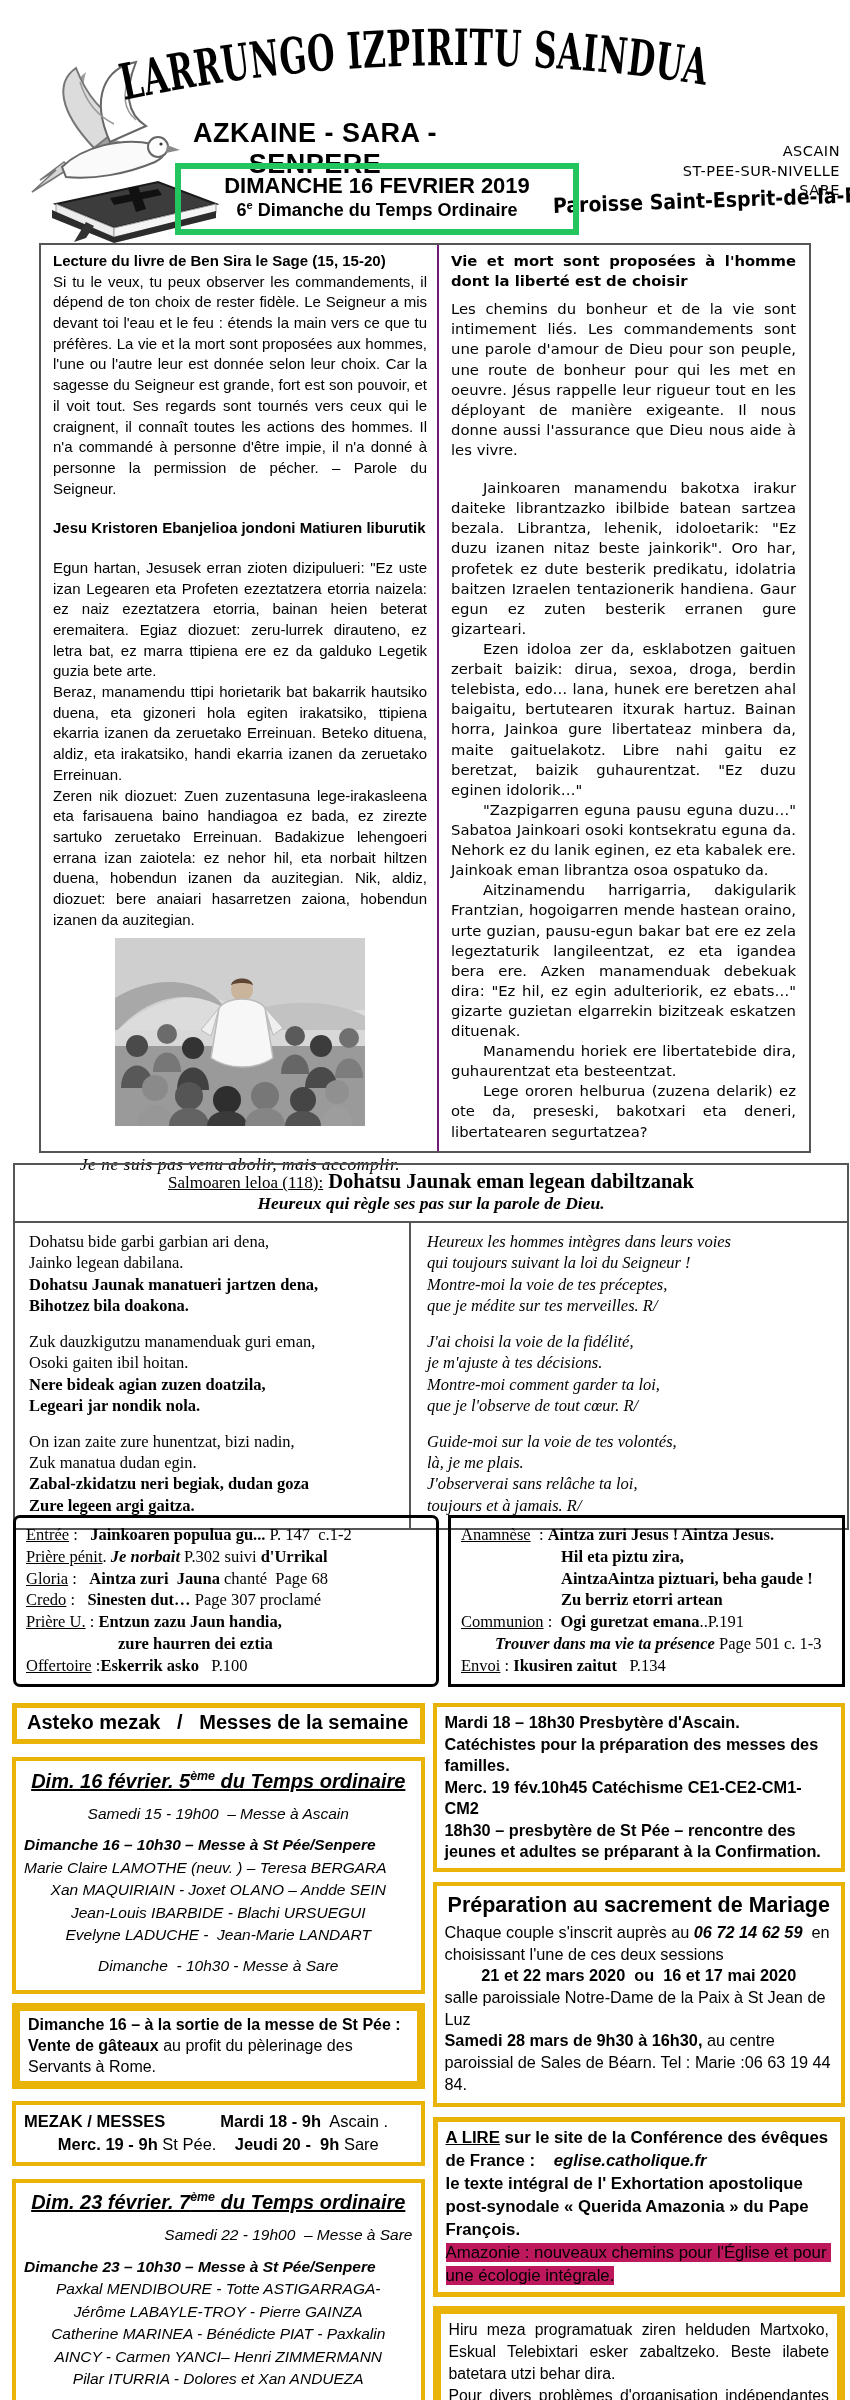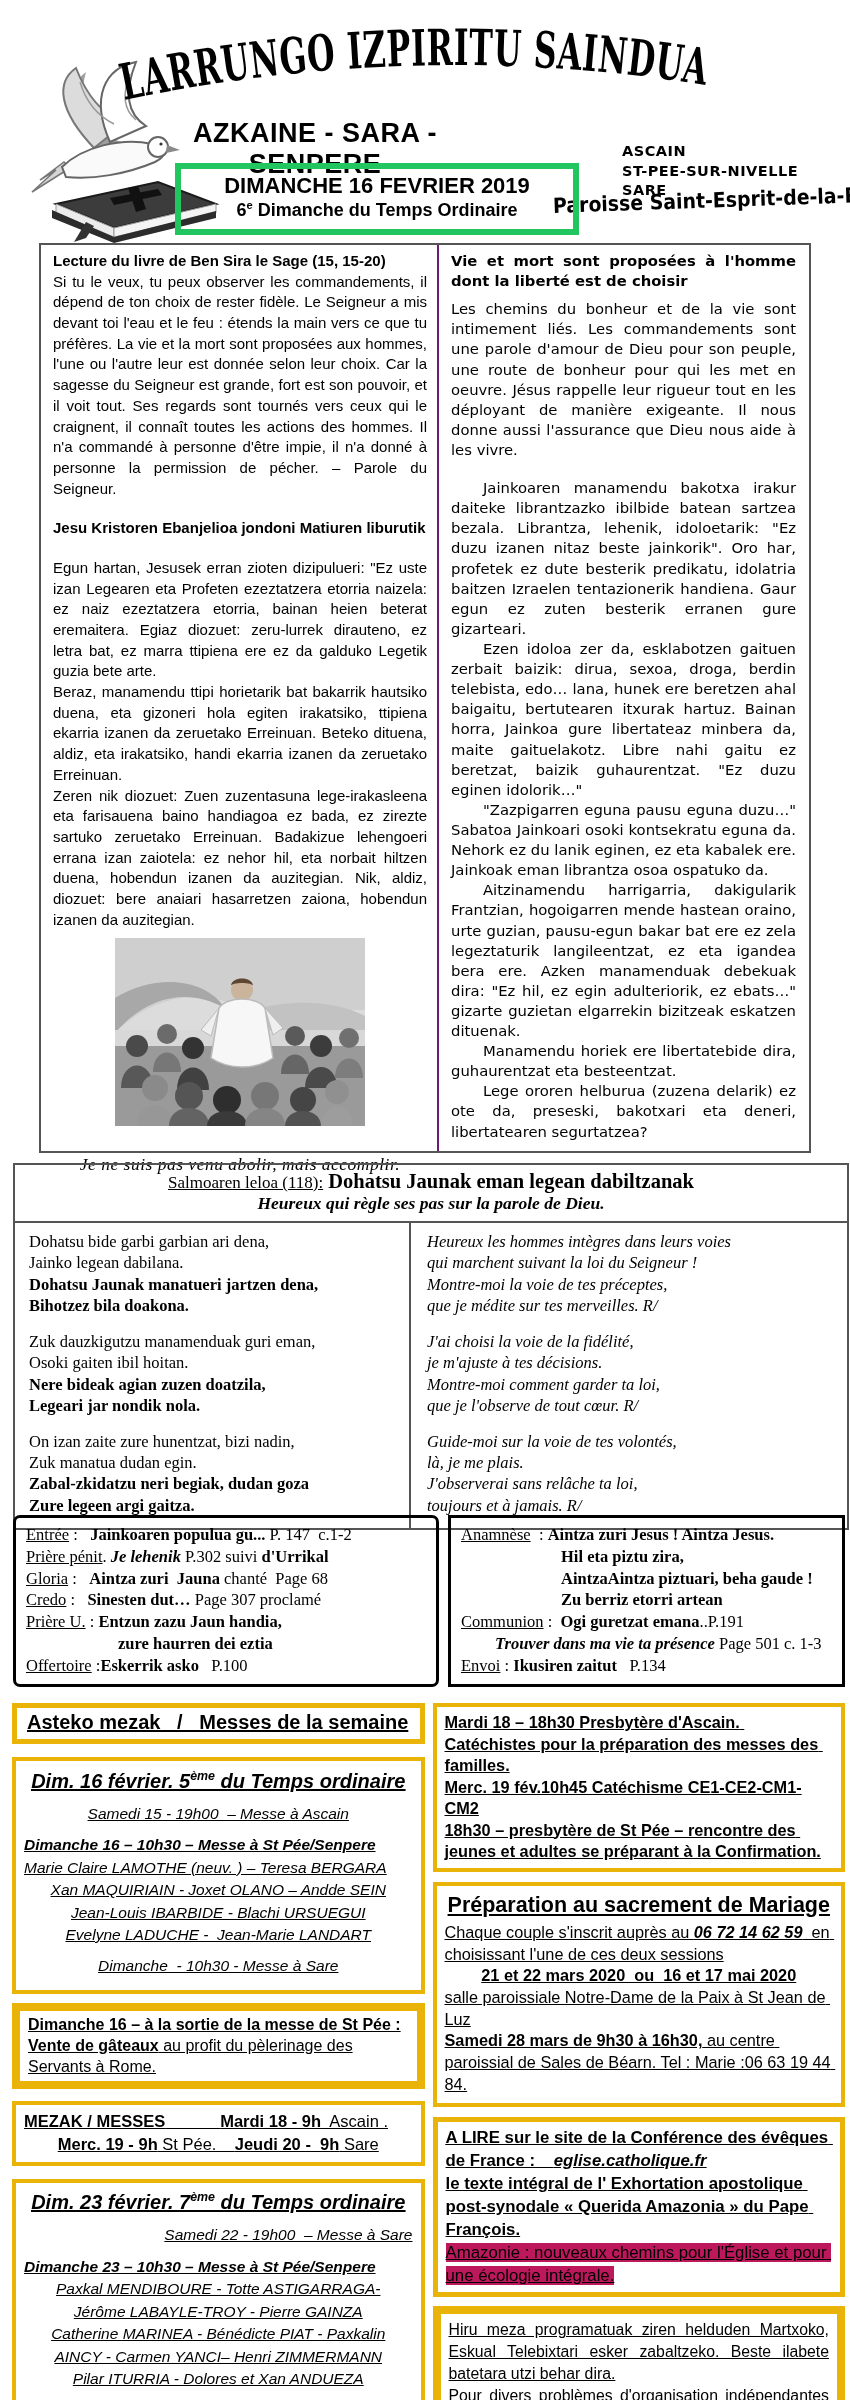--- a/index.html
+++ b/index.html
@@ -6,22 +6,22 @@
   .page{position:relative;width:850px;height:2400px;background:#fff;color:#000;
         font-family:"Liberation Sans",sans-serif;overflow:hidden;margin:0 auto;}
   .b{font-weight:bold;} .i{font-style:italic;} .u{text-decoration:underline;}
   .hl{background:#be185d;text-align:center;} .sup{vertical-align:super;font-size:0.62em;}
   .line{white-space:pre-wrap;} .center{text-align:center;} .right{text-align:right;}
   .gap{margin-top:14px;}
   
   .title-svg{position:absolute;left:118px;top:16px;}
   .subtitle{position:absolute;left:150px;top:118px;width:330px;text-align:center;
             font-size:27px;font-weight:bold;letter-spacing:0.5px;}
-  .villages{position:absolute;left:622px;top:142px;width:218px;text-align:left;
-            font-family:"DejaVu Sans",sans-serif;font-size:14.5px;line-height:1.35;letter-spacing:0.5px;font-weight:bold;}
+  .villages{position:absolute;left:622px;top:142px;width:218px;text-align:right;
+            font-family:"DejaVu Sans",sans-serif;font-size:14.5px;line-height:1.35;letter-spacing:0.5px;}
   .parish{position:absolute;left:553px;top:194px;width:300px;white-space:nowrap;
           font-family:"DejaVu Sans",sans-serif;font-weight:bold;font-size:21px;
           transform:rotate(-2deg) scaleX(0.9);transform-origin:left center;}
   .datebox{position:absolute;left:175px;top:163px;width:392px;height:56px;border:6px solid #22c55e;
            text-align:center;padding-top:4px;}
   .datebox .l1{font-size:22px;font-weight:bold;}
   .datebox .l2{font-size:18px;font-weight:bold;}
   .dove-svg{position:absolute;left:6px;top:52px;}
   
   .main-box{position:absolute;left:39px;top:243px;width:768px;height:906px;border:2px solid #555;
@@ -51,21 +51,21 @@
             font-size:16.5px;line-height:1.3;}
   .psalm-frc{flex:1;padding:8px 8px 12px 16px;font-size:16.5px;line-height:1.3;font-style:italic;}
   
   .liturgy{position:absolute;left:13px;top:1515px;width:832px;display:flex;gap:9px;}
   .lit-box{border:3px solid #000;padding:6px 8px 8px 10px;
            font-family:"Liberation Serif",serif;font-size:16.5px;line-height:1.32;}
   .lit-left{width:402px;border-radius:7px;} .lit-right{flex:1;}
   
   .bottom{position:absolute;left:12px;top:1703px;width:833px;display:flex;gap:8px;}
   .bcol{width:413px;}
-  .bx{border:8px solid #eab308;padding:4px 8px;text-decoration:underline;}
+  .bx{border:8px solid #eab308;padding:4px 8px;}
   .box-asteko{border-width:5px;font-size:20px;font-weight:bold;padding:3px 10px 5px;white-space:pre-wrap;}
   .box-mass{border-width:4px;margin-top:13px;padding:6px 8px 12px;}
   .mass-title{display:block;text-align:center;font-size:20px;margin:2px 0 10px;}
   .mass-title .tt{font-weight:bold;font-style:italic;text-decoration:underline;}
   .mass-lines{font-size:15.5px;line-height:1.45;}
   .mass-lines .gap{margin-top:9px;}
   .box-gateaux{margin-top:9px;font-size:16px;line-height:1.3;padding:4px 8px;}
   .box-mezak{border-width:4px;margin-top:12px;font-size:16.5px;line-height:1.4;padding:5px 8px;}
   .box-cate{border-width:4px;font-size:16.3px;font-weight:bold;line-height:1.32;padding:5px 8px;}
   .box-marriage{border-width:4px;margin-top:10px;padding:3px 8px 8px;font-size:16.3px;line-height:1.33;}
@@ -210,39 +210,39 @@
           <div class="line"><span>Osoki gaiten ibil hoitan.</span></div>
           <div class="line"><span class="b">Nere bideak agian zuzen doatzila,</span></div>
           <div class="line"><span class="b">Legeari jar nondik nola.</span></div>
           <div class="line gap"><span>On izan zaite zure hunentzat, bizi nadin,</span></div>
           <div class="line"><span>Zuk manatua dudan egin.</span></div>
           <div class="line"><span class="b">Zabal-zkidatzu neri begiak, dudan goza</span></div>
           <div class="line"><span class="b">Zure legeen argi gaitza.</span></div>
         </div>
       <div class="psalm-frc">
           <div class="line"><span>Heureux les hommes intègres dans leurs voies</span></div>
-          <div class="line"><span>qui marchent suivant la loi du Seigneur !</span></div>
+          <div class="line"><span>qui toujours suivant la loi du Seigneur !</span></div>
           <div class="line"><span>Montre-moi la voie de tes préceptes,</span></div>
           <div class="line"><span>que je médite sur tes merveilles. R/</span></div>
           <div class="line gap"><span>J'ai choisi la voie de la fidélité,</span></div>
           <div class="line"><span>je m'ajuste à tes décisions.</span></div>
           <div class="line"><span>Montre-moi comment garder ta loi,</span></div>
           <div class="line"><span>que je l'observe de tout cœur. R/</span></div>
           <div class="line gap"><span>Guide-moi sur la voie de tes volontés,</span></div>
           <div class="line"><span>là, je me plais.</span></div>
           <div class="line"><span>J'observerai sans relâche ta loi,</span></div>
           <div class="line"><span>toujours et à jamais. R/</span></div>
         </div>
     </div>
   </div>
 
   <div class="liturgy">
     <div class="lit-box lit-left">
         <div class="line"><span class="u">Entrée</span><span> :   </span><span class="b">Jainkoaren populua gu...</span><span> P. 147  c.1-2</span></div>
-        <div class="line"><span class="u">Prière pénit</span><span>. </span><span class="b i">Je lehenik</span><span> P.302 suivi </span><span class="b">d'Urrikal</span></div>
+        <div class="line"><span class="u">Prière pénit</span><span>. </span><span class="b i">Je norbait</span><span> P.302 suivi </span><span class="b">d'Urrikal</span></div>
         <div class="line"><span class="u">Gloria</span><span> :   </span><span class="b">Aintza zuri  Jauna</span><span> chanté  Page 68</span></div>
         <div class="line"><span class="u">Credo</span><span> :   </span><span class="b">Sinesten dut…</span><span> Page 307 proclamé</span></div>
         <div class="line"><span class="u">Prière U.</span><span> : </span><span class="b">Entzun zazu Jaun handia,</span></div>
         <div class="line" style="padding-left: 92px;"><span class="b">zure haurren dei eztia</span></div>
         <div class="line"><span class="u">Offertoire</span><span> :</span><span class="b">Eskerrik asko</span><span>   P.100</span></div>
       </div>
     <div class="lit-box lit-right">
         <div class="line"><span class="u">Anamnèse</span><span>  : </span><span class="b">Aintza zuri Jesus ! Aintza Jesus.</span></div>
         <div class="line" style="padding-left: 100px;"><span class="b">Hil eta piztu zira,</span></div>
         <div class="line" style="padding-left: 100px;"><span class="b">AintzaAintza piztuari, beha gaude !</span></div>

